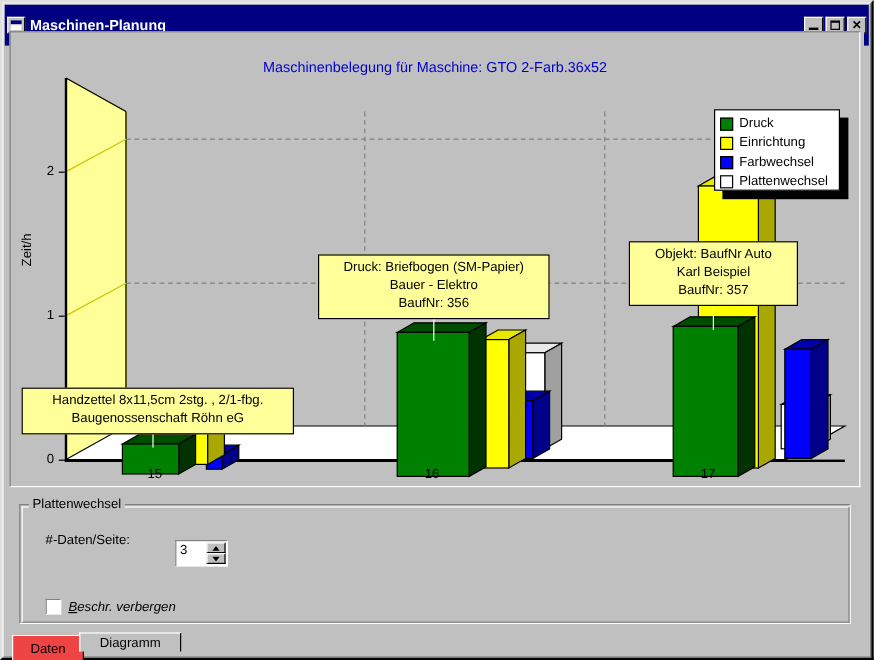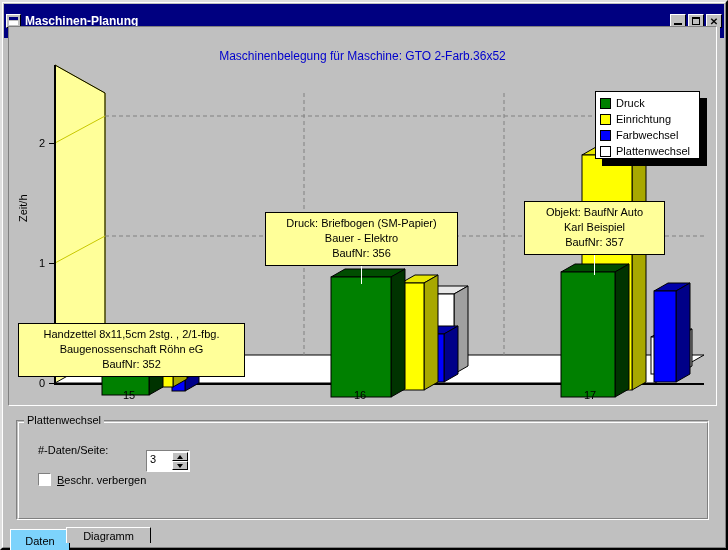--- a/index.html
+++ b/index.html
@@ -139,33 +139,33 @@
     border-right:1px solid #000;border-bottom:1px solid #000;
     box-sizing:border-box;
   }
   .spin-btn .arrow{
     position:absolute;left:50%;top:50%;width:0;height:0;
     border-left:3px solid transparent;border-right:3px solid transparent;
     margin-left:-3px;
   }
   .spin-btn.up .arrow{border-bottom:4px solid #000;margin-top:-2px;}
   .spin-btn.down .arrow{border-top:4px solid #000;margin-top:-2px;}
-  #chk-wrap{position:absolute;left:30px;top:59px;display:flex;align-items:flex-end;}
+  #chk-wrap{position:absolute;left:30px;top:85px;display:flex;align-items:flex-end;font-style:italic;}
   #chk-box{
     width:13px;height:13px;background:#fff;
     border-top:1px solid #808080;border-left:1px solid #808080;
     border-right:1px solid #fff;border-bottom:1px solid #fff;
     box-sizing:border-box;margin-right:6px;
   }
   #chk-label{font-size:11px;color:#000;}
   #chk-label u{text-decoration:underline;}
   
   #tabs{position:absolute;left:0px;top:503px;height:24px;}
   .tab{
-    position:absolute;height:22px;background:#7dd3fc;
+    position:absolute;height:22px;background:#ef4444;
     border-top:1px solid #fff;border-left:1px solid #fff;
     border-right:1px solid #000;
     box-sizing:border-box;
     font-size:11px;color:#000;
     display:flex;align-items:center;justify-content:center;
   }
   .tab.active{height:16px;top:-2px;z-index:3;border-bottom:none;}
 </style>
 </head>
 <body>
@@ -296,21 +296,20 @@
       <div class="leader" style="left:352px;top:237px;height:20px;"></div>
       <div class="leader" style="left:585px;top:218px;height:30px;"></div>
 
       <div class="xlabel" style="left:100px;top:362px;">15</div>
       <div class="xlabel" style="left:331px;top:362px;">16</div>
       <div class="xlabel" style="left:561px;top:362px;">17</div>
 
       <div class="callout" style="left:9px;top:276px;width:227px;margin-top:20px;">
         <div>Handzettel 8x11,5cm 2stg. , 2/1-fbg.</div>
         <div>Baugenossenschaft Röhn eG</div>
-        <div>BaufNr: 352</div>
       </div>
 
       <div class="callout" style="left:256px;top:185px;width:193px;">
         <div>Druck:  Briefbogen (SM-Papier)</div>
         <div>Bauer - Elektro</div>
         <div>BaufNr: 356</div>
       </div>
 
       <div class="callout" style="left:515px;top:174px;width:141px;">
         <div>Objekt: BaufNr Auto</div>

